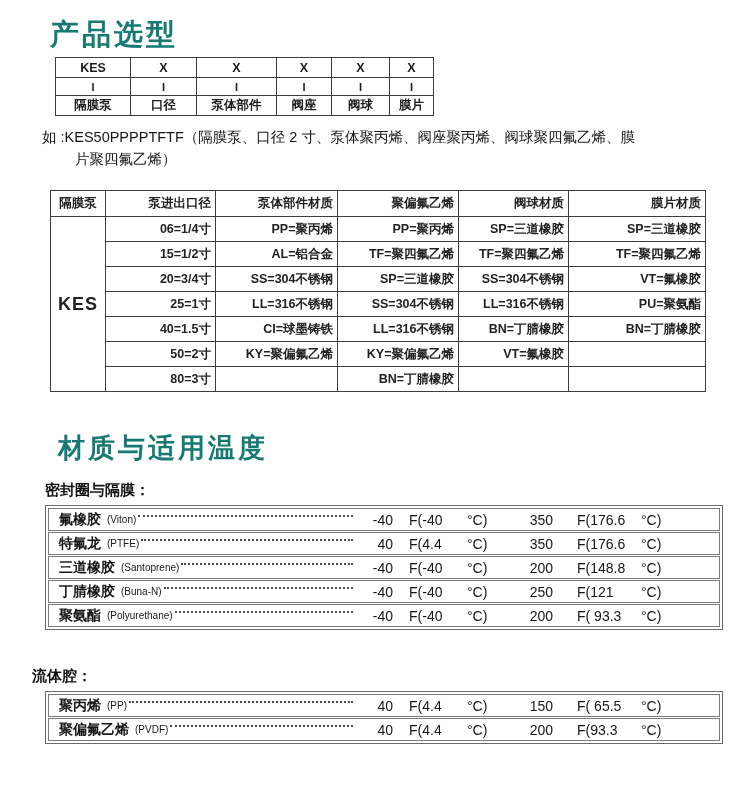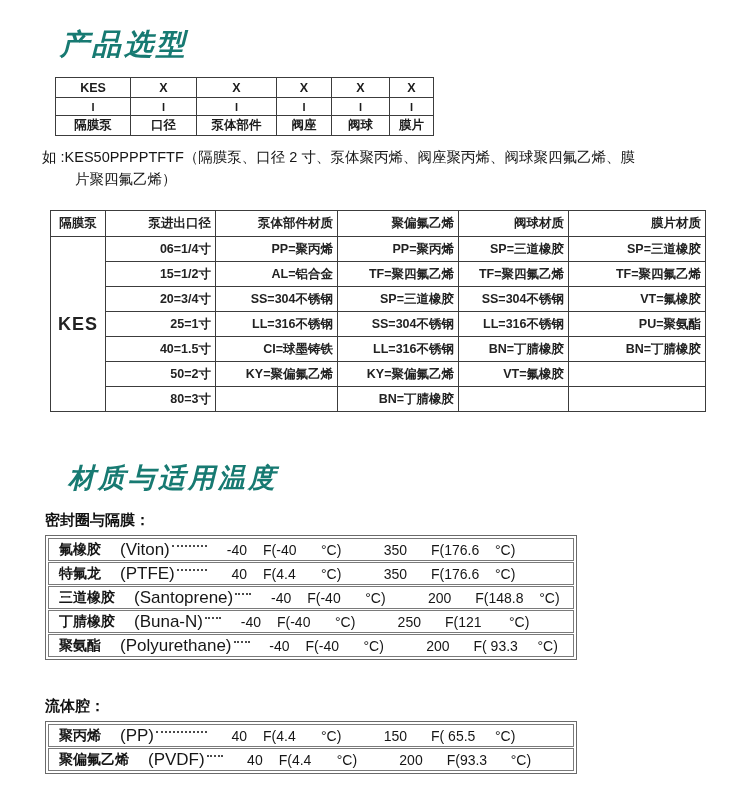--- a/index.html
+++ b/index.html
@@ -10,34 +10,33 @@
     font-family: "Liberation Sans", "DejaVu Sans", sans-serif;
     color: #1c1c1c;
   }
   .page { position: relative; width: 750px; height: 806px; }
 
   
   .sec-title {
     color: #177a72;
     font-weight: bold;
     letter-spacing: 3px;
-    margin: 12px;
-    font-style: italic;
+    margin: 2px;
   }
   .title-1 { font-size: 29px; padding: 13px 0 0 48px; }
   .title-2 { font-size: 27px; padding: 36px 0 0 56px; }
 
   .sub-label {
     font-size: 15px;
     font-weight: 700;
     color: #111;
   }
   .model-label { margin: 35px 0 5px 64px; }
   .seal-label  { margin: 15px 0 5px 45px; }
-  .fluid-label { margin: 37px 0 5px 45px; }
+  .fluid-label { margin: 37px 0 5px 32px; }
 
   
   table.model-tbl {
     border-collapse: collapse;
     margin-left: 55px;
     table-layout: fixed;
   }
   table.model-tbl td {
     border: 1px solid #3c3c3c;
     text-align: center;
@@ -83,37 +82,37 @@
     font-size: 18px;
     letter-spacing: 1px;
     padding: 0;
     color: #222;
   }
   table.sel-tbl td.c-hdr-first { text-align: center; padding: 2px 2px; }
 
   
   .t-tbl {
     margin-left: 45px;
-    width: 532px;
+    width: 678px;
     border: 1px solid #6a6a6a;
     padding: 1px;
     box-sizing: border-box;
   }
   .t-row {
     border: 1px solid #7a7a7a;
     margin: 1px;
     height: 21px;
     display: flex;
     align-items: center;
     padding: 0 30px 0 10px;
     font-size: 14px;
     color: #161616;
   }
   .t-row .m-cn { font-weight: 700; font-size: 14px; flex: none; }
-  .t-row .m-en { font-size: 17px; margin-left: 19px; flex: none; }
+  .t-row .m-en { font-size: 10px; margin-left: 6px; flex: none; }
   .t-row .leader {
     flex: 1;
     border-bottom: 2px dotted #4a4a4a;
     margin-left: 2px;
     transform: translateY(-4px);
     min-width: 16px;
   }
   .t-row .f1 { width: 40px; text-align: right; flex: none; }
   .t-row .cblk1 { width: 100px; margin-left: 16px; display: flex; flex: none; }
   .t-row .cblk1 .v { width: 58px; flex: none; }

